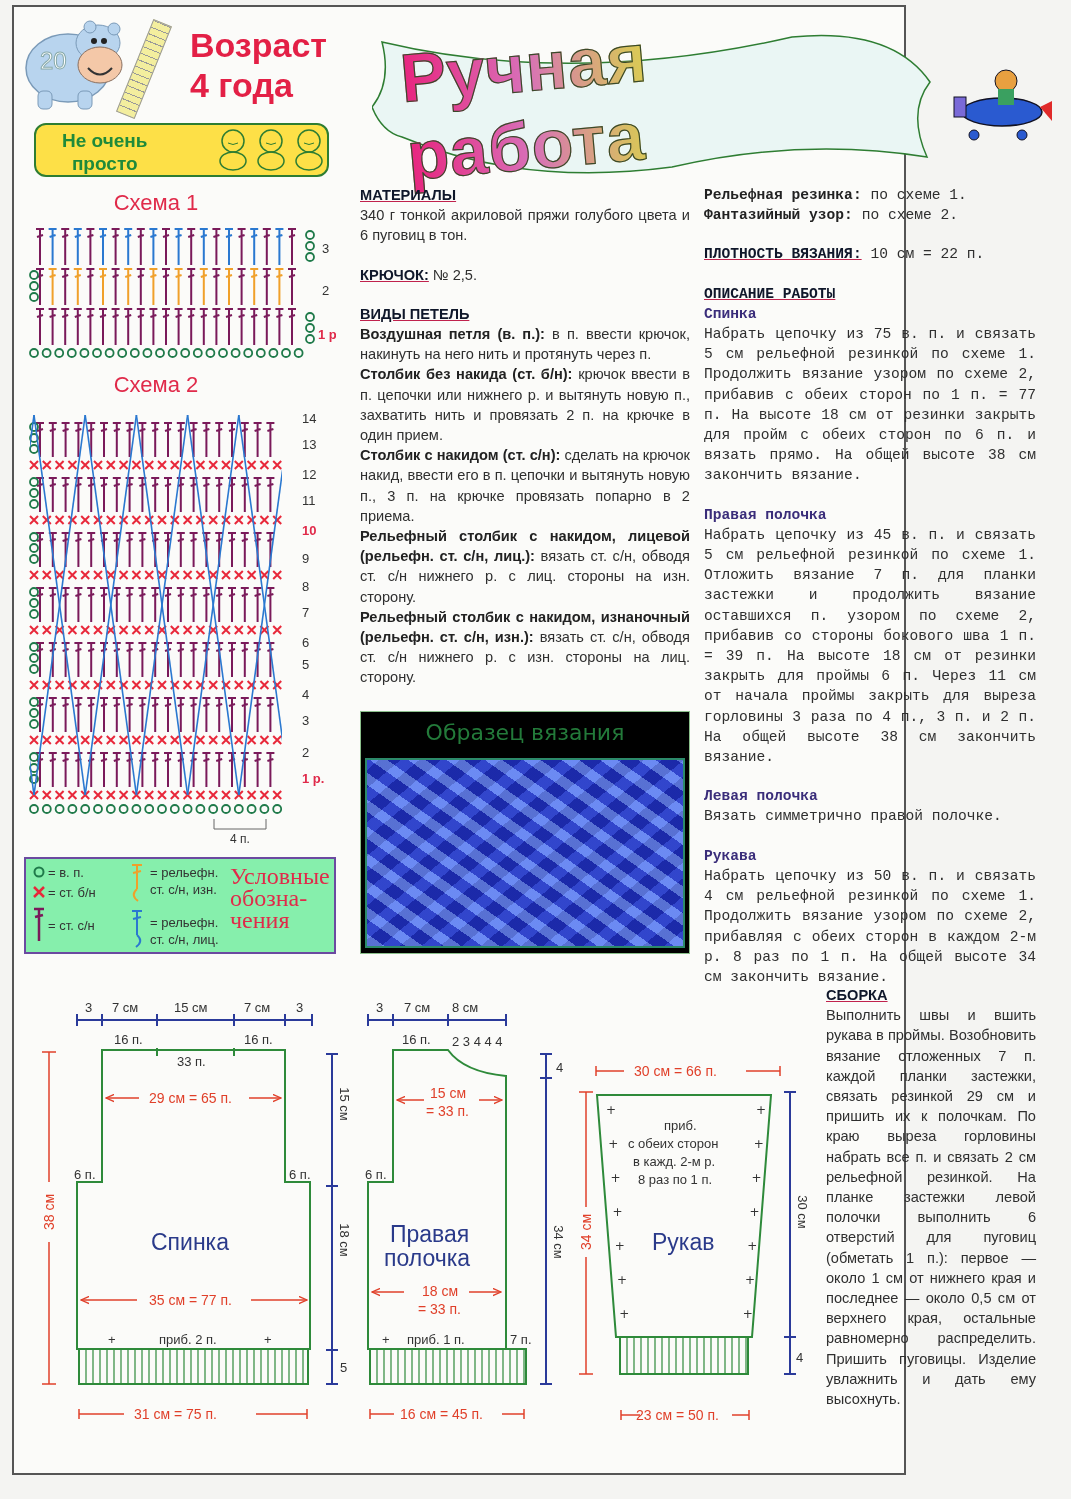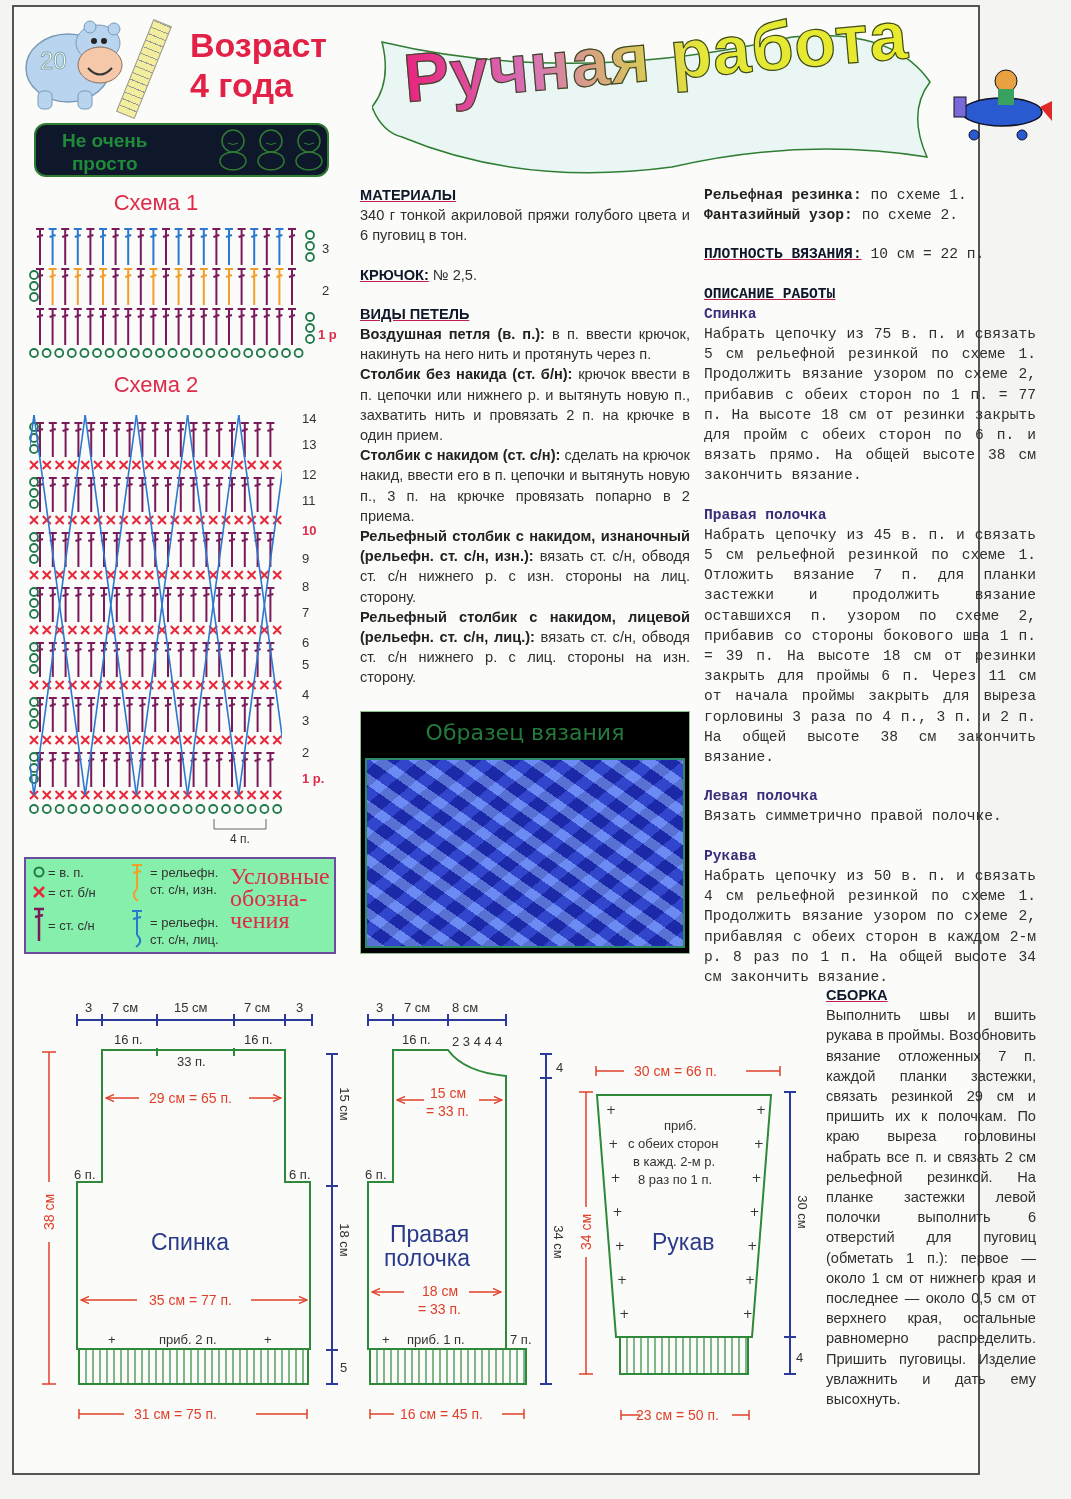--- a/index.html
+++ b/index.html
@@ -1,26 +1,26 @@
 <!DOCTYPE html>
 <html><head>
 <meta charset="utf-8">
 <style>
   * { box-sizing: border-box; margin: 0; padding: 0; }
   html, body { width: 1071px; height: 1499px; background: #f4f4f2; }
   body { font-family: "DejaVu Sans", sans-serif; color: #2a2a2a; position: relative; overflow: hidden; }
-  .page { position: absolute; left: 12px; top: 5px; width: 968px; height: 1470px; border: 2px solid #555; background: #fbfbf9; }
+  .page { position: absolute; left: 12px; top: 5px; width: 894px; height: 1470px; border: 2px solid #555; background: #fbfbf9; }
   .abs { position: absolute; }
 
   
   .hippo { left: 4px; top: 6px; width: 110px; height: 100px; }
   .page-num { position: absolute; left: 26px; top: 40px; font-size: 24px; color: #fff; -webkit-text-stroke: 1px #8aa; font-family: "Liberation Sans", sans-serif; }
   .ruler { left: 120px; top: 12px; width: 20px; height: 100px; background: #f3ee9e; border: 1px solid #999; transform: rotate(22deg); transform-origin: center; background-image: repeating-linear-gradient(0deg, transparent 0 6px, #999 6px 7px); }
   .age { left: 176px; top: 18px; color: #e32046; font-family: "Liberation Sans", sans-serif; font-weight: bold; font-size: 34px; line-height: 40px; }
-  .difficulty { left: 20px; top: 116px; width: 295px; height: 54px; border: 2px solid #2e7d32; border-radius: 12px; background: #0f172a; }
+  .difficulty { left: 20px; top: 116px; width: 295px; height: 54px; border: 2px solid #2e7d32; border-radius: 12px; background: #fde047; }
   .difficulty-label { position: absolute; left: 26px; top: 4px; color: #1f8a3a; font-weight: bold; font-size: 19px; line-height: 23px; text-align: center; font-family: "Liberation Sans", sans-serif; }
   .ducks { position: absolute; left: 180px; top: 2px; display: flex; gap: 4px; }
   .duck { width: 34px; height: 46px; }
   .banner { left: 358px; top: 20px; width: 575px; height: 150px; }
   .banner-title { position: absolute; left: 390px; top: 32px; font-family: "Liberation Sans", sans-serif; font-weight: bold; font-size: 68px; letter-spacing: 1px; transform: rotate(-5deg); transform-origin: left center; background: linear-gradient(90deg, #e8247e 0%, #d870b8 25%, #d8c060 45%, #e4e836 60%, #e8ea2a 100%); -webkit-background-clip: text; background-clip: text; color: transparent; -webkit-text-stroke: 1.2px #3a4a2a; }
   .plane { left: 930px; top: 50px; width: 110px; height: 90px; }
 
   
   .scheme-title { color: #e02a4a; font-size: 22px; font-family: "Liberation Sans", sans-serif; text-align: center; width: 300px; }
   .row-num { font-size: 13px; color: #333; font-family: "Liberation Sans", sans-serif; }
@@ -998,22 +998,22 @@
   <div class="col" style="left:346px;top:178px;width:330px;">
     <div class="h-red">МАТЕРИАЛЫ</div>
     <div class="para">340 г тонкой акриловой пряжи голубого цвета и 6 пуговиц в тон.</div>
     <div class="gap"></div>
     <div class="para"><span class="h-red">КРЮЧОК:</span> <span>№ 2,5.</span></div>
     <div class="gap"></div>
     <div class="h-red">ВИДЫ ПЕТЕЛЬ</div>
     <div class="para"><b>Воздушная петля (в. п.):</b> <span>в п. ввести крючок, накинуть на него нить и протянуть через п.</span></div>
     <div class="para"><b>Столбик без накида (ст. б/н):</b> <span>крючок ввести в п. цепочки или нижнего р. и вытянуть новую п., захватить нить и провязать 2 п. на крючке в один прием.</span></div>
     <div class="para"><b>Столбик с накидом (ст. с/н):</b> <span>сделать на крючок накид, ввести его в п. цепочки и вытянуть новую п., 3 п. на крючке провязать попарно в 2 приема.</span></div>
+    <div class="para"><b>Рельефный столбик с накидом, лицевой (рельефн. ст. с/н, лиц.):</b> <span>вязать ст. с/н, обводя ст. с/н нижнего р. с лиц. стороны на изн. сторону.</span></div>
     <div class="para"><b>Рельефный столбик с накидом, изнаночный (рельефн. ст. с/н, изн.):</b> <span>вязать ст. с/н, обводя ст. с/н нижнего р. с изн. стороны на лиц. сторону.</span></div>
-    <div class="para"><b>Рельефный столбик с накидом, лицевой (рельефн. ст. с/н, лиц.):</b> <span>вязать ст. с/н, обводя ст. с/н нижнего р. с лиц. стороны на изн. сторону.</span></div>
   </div>
 
   <div class="abs sample">
     <div class="sample-title">Образец вязания</div>
     <div class="sample-photo"></div>
   </div>
 
   <div class="col" style="left:690px;top:178px;width:332px;font-family:Liberation Mono, monospace;">
     <div class="para"><b>Рельефная резинка:</b> <span>по схеме 1.</span></div>
     <div class="para"><b>Фантазийный узор:</b> <span>по схеме 2.</span></div>

